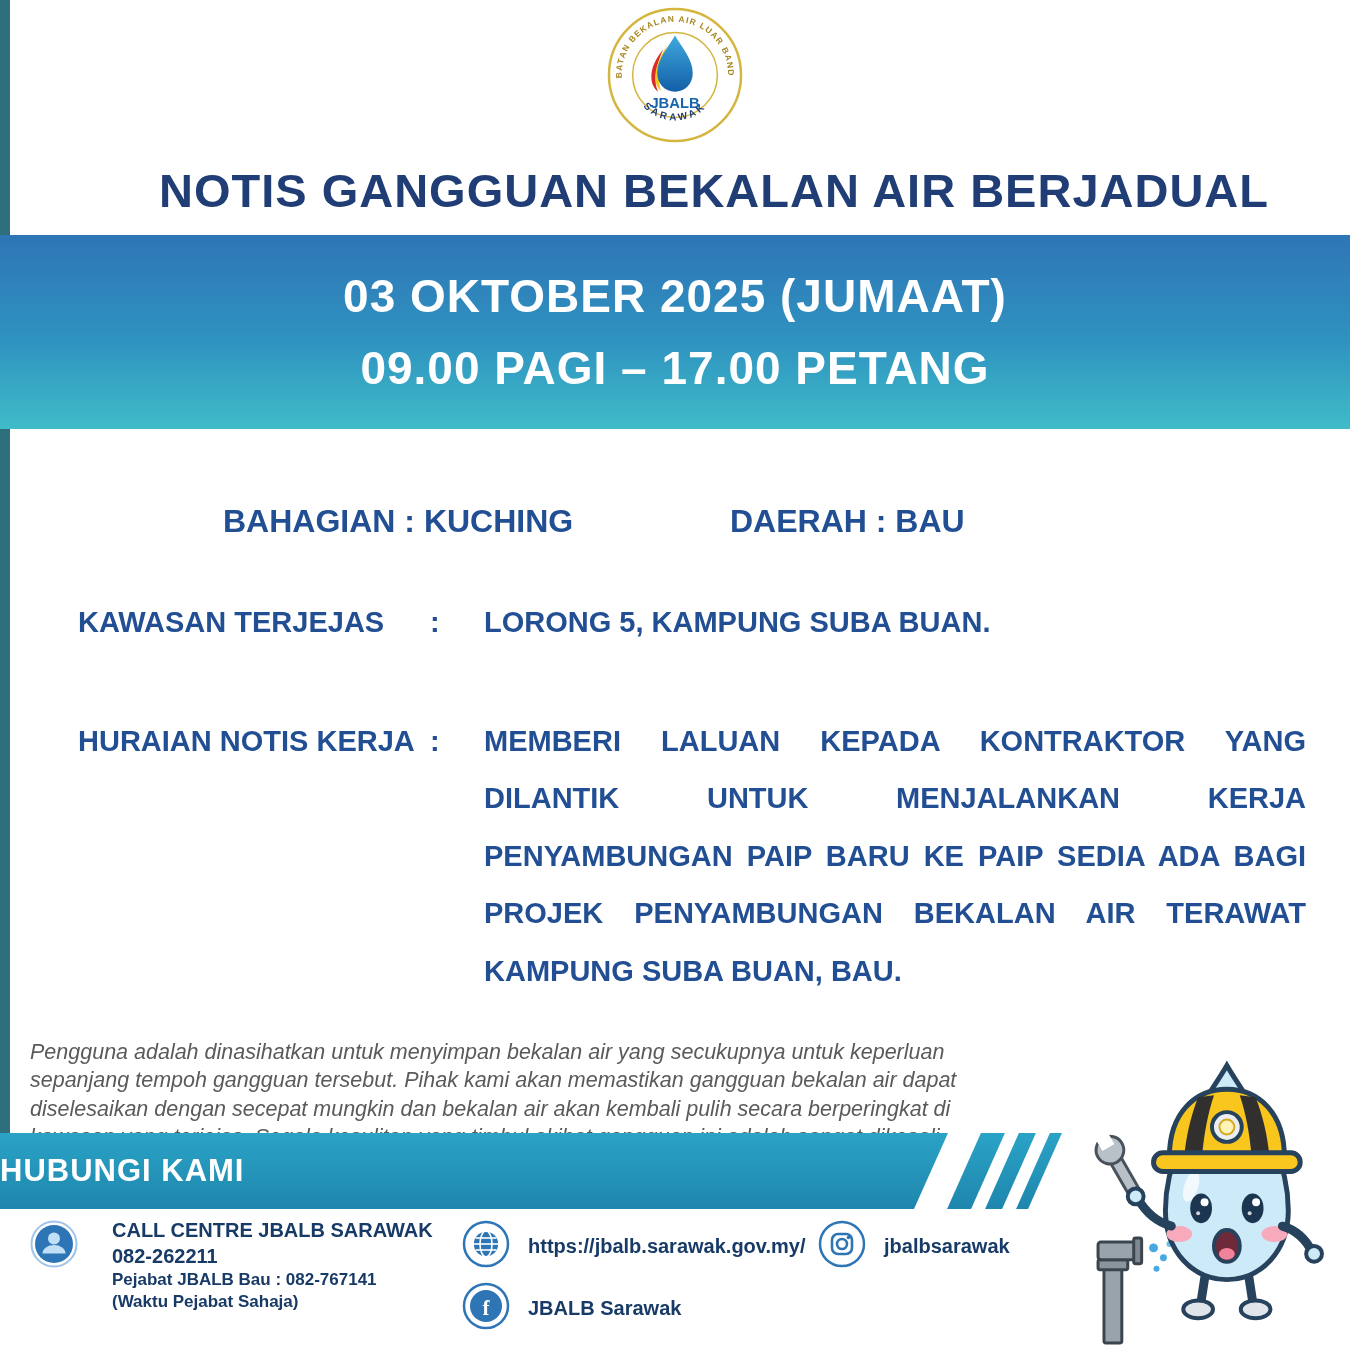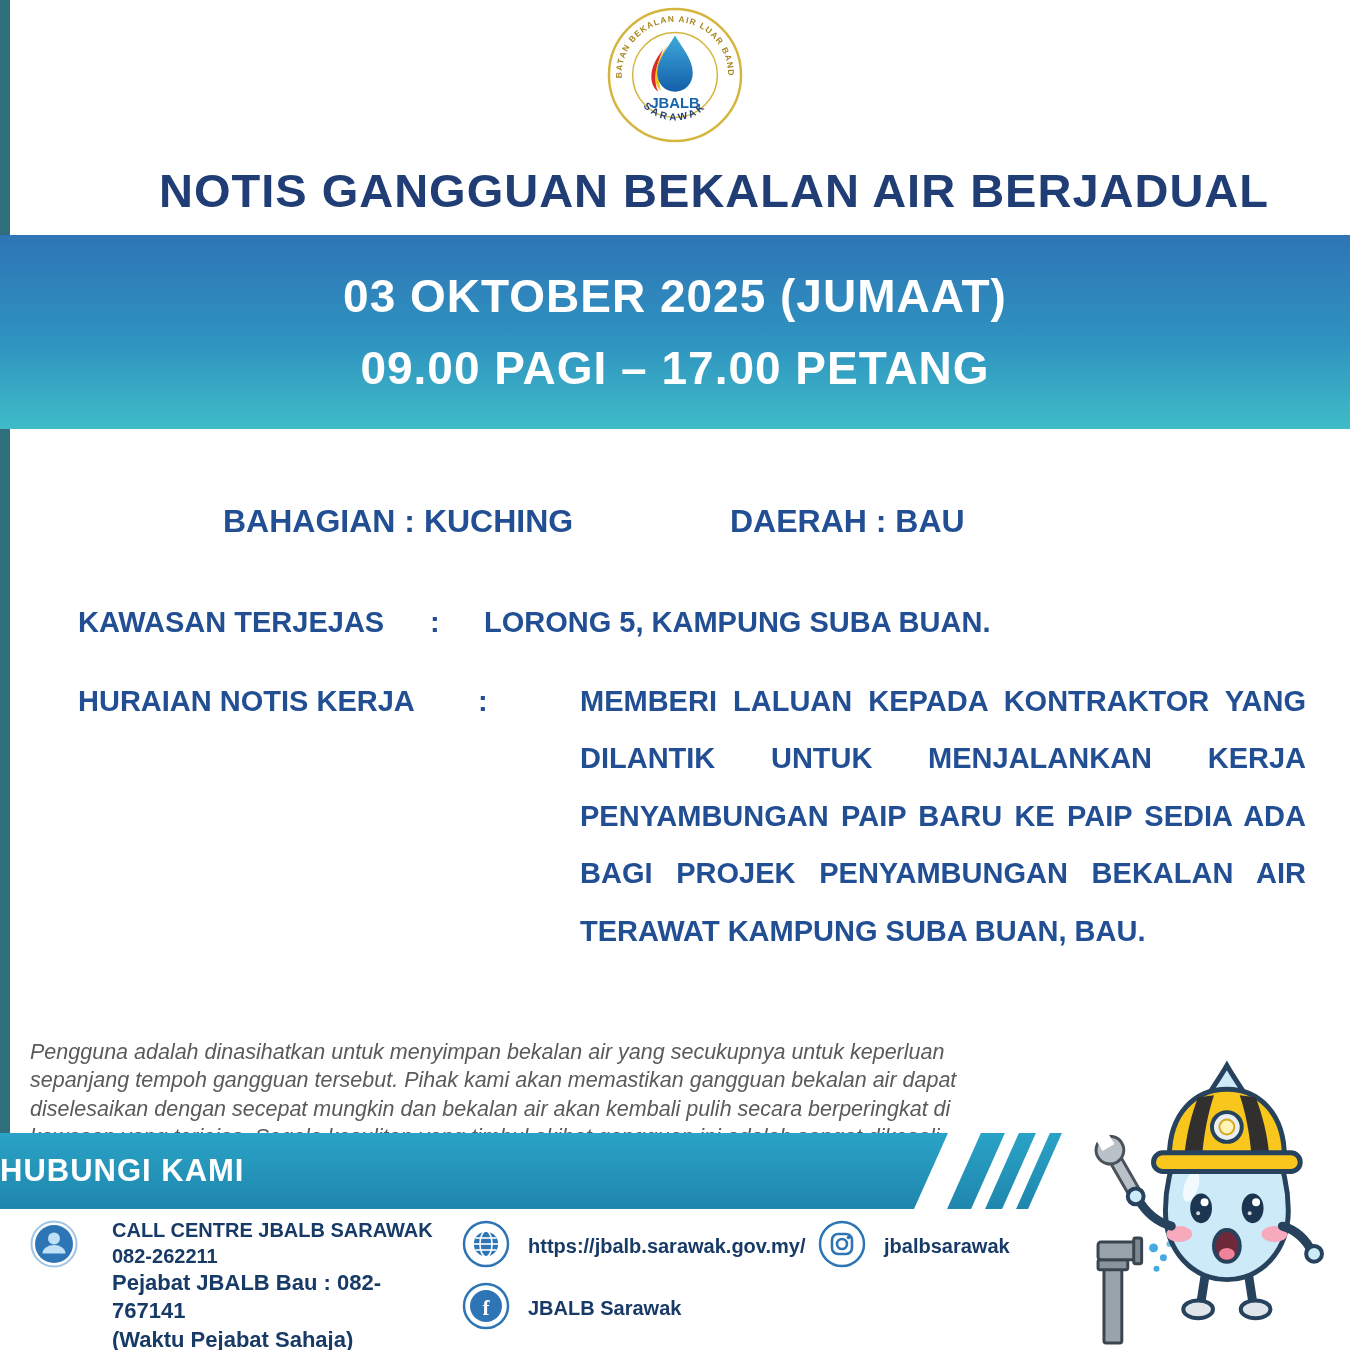--- a/index.html
+++ b/index.html
@@ -21,42 +21,42 @@
 
   .region-row { position: absolute; top: 503px; left: 8px; width: 100%; height: 44px;
     font-size: 32px; font-weight: bold; color: #224f94; }
   .bahagian { position: absolute; left: 215px; }
   .daerah { position: absolute; left: 722px; }
 
   .detail-row { position: absolute; left: 78px; right: 44px;
     display: grid; grid-template-columns: 352px 54px 1fr;
     font-weight: bold; color: #224f94; font-size: 29px; }
   .kawasan-row { top: 606px; }
-  .huraian-row { top: 673px; line-height: 1.98; gap: 48px; }
+  .huraian-row { top: 713px; line-height: 1.98; }
   .huraian-row .value { text-align: justify; }
 
   .disclaimer { position: absolute; left: 30px; top: 1038px; width: 970px;
     font-style: italic; color: #5a5a5a; font-size: 21.5px; line-height: 1.32; }
 
   .contact-band { position: absolute; top: 1133px; left: 0; width: 1080px; height: 76px; }
   .band-main { position: absolute; left: 0; top: 0; width: 948px; height: 76px;
     background: linear-gradient(180deg, #2aa3c6, #1f86ad);
     clip-path: polygon(0 0, 100% 0, calc(100% - 34px) 100%, 0 100%);
     display: flex; align-items: center; }
   .hubungi { color: #ffffff; font-size: 31px; font-weight: bold; letter-spacing: 1px; }
   .band-stripe { position: absolute; top: 0; height: 76px;
     background: linear-gradient(180deg, #2aa3c6, #1f86ad); transform: skewX(-24deg); }
   .s1 { left: 964px; width: 24px; }
   .s2 { left: 1002px; width: 17px; }
   .s3 { left: 1033px; width: 12px; }
 
   .contact-col1 { position: absolute; left: 30px; top: 1218px; width: 420px; }
   .contact-col1 .icon { position: absolute; left: 0; top: 2px; }
   .contact-col1 .lines { margin-left: 82px; color: #183a66; font-weight: bold; font-size: 20px; line-height: 1.28; }
-  .contact-col1 .lines .sub { font-size: 22px; }
+  .contact-col1 .lines .sub { font-size: 17px; }
 
   .contact-row { position: absolute; display: flex; align-items: center; gap: 18px;
     color: #183a66; font-weight: bold; font-size: 20px; }
   .row-web { left: 462px; top: 1220px; }
   .row-fb  { left: 462px; top: 1282px; }
   .row-ig  { left: 818px; top: 1220px; }
 
   .mascot { position: absolute; right: 4px; bottom: 2px; width: 268px; height: 332px; }
 </style>
 </head>

